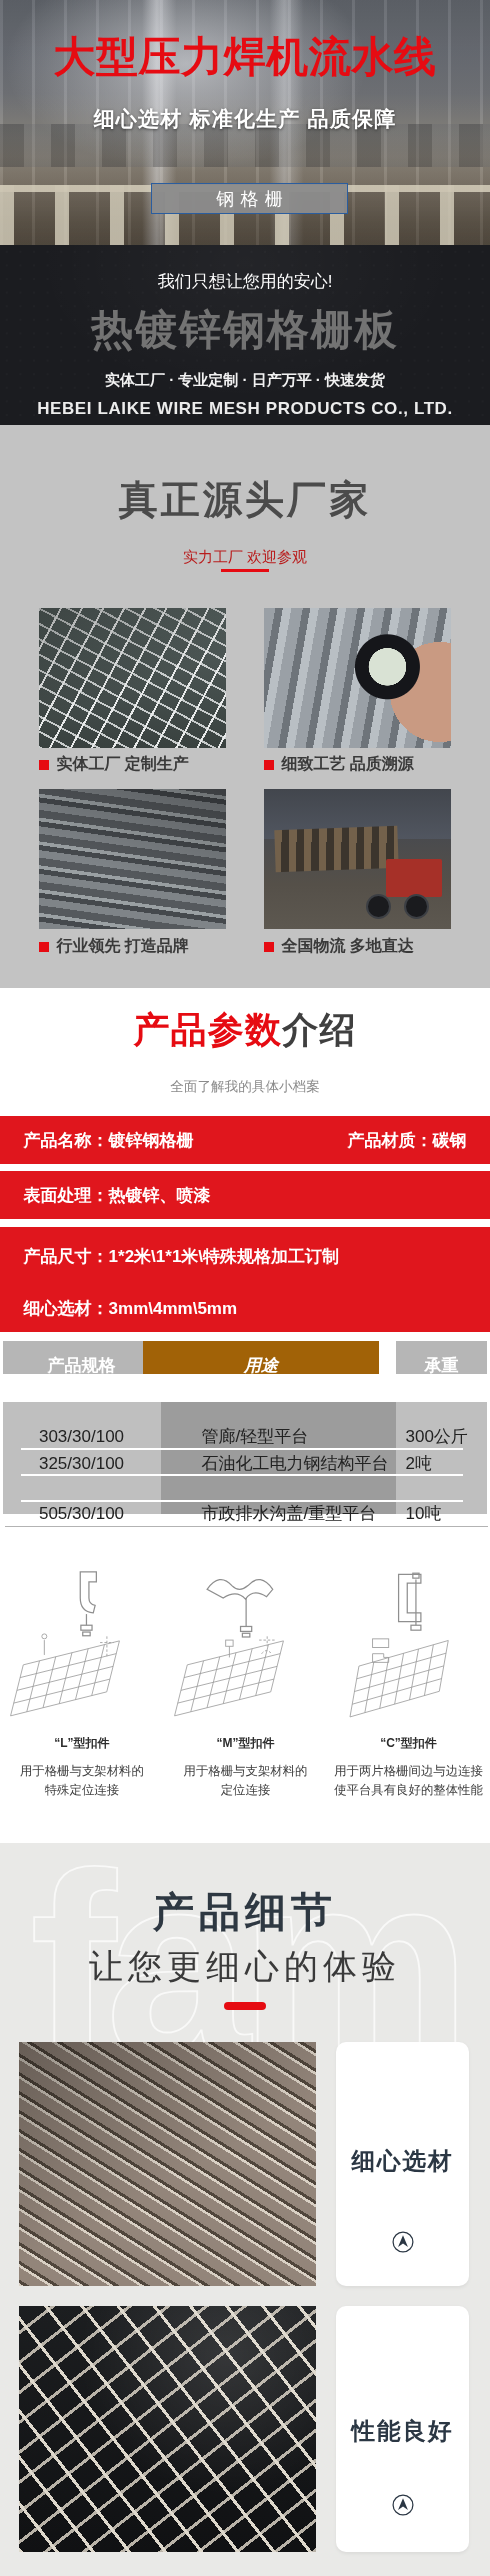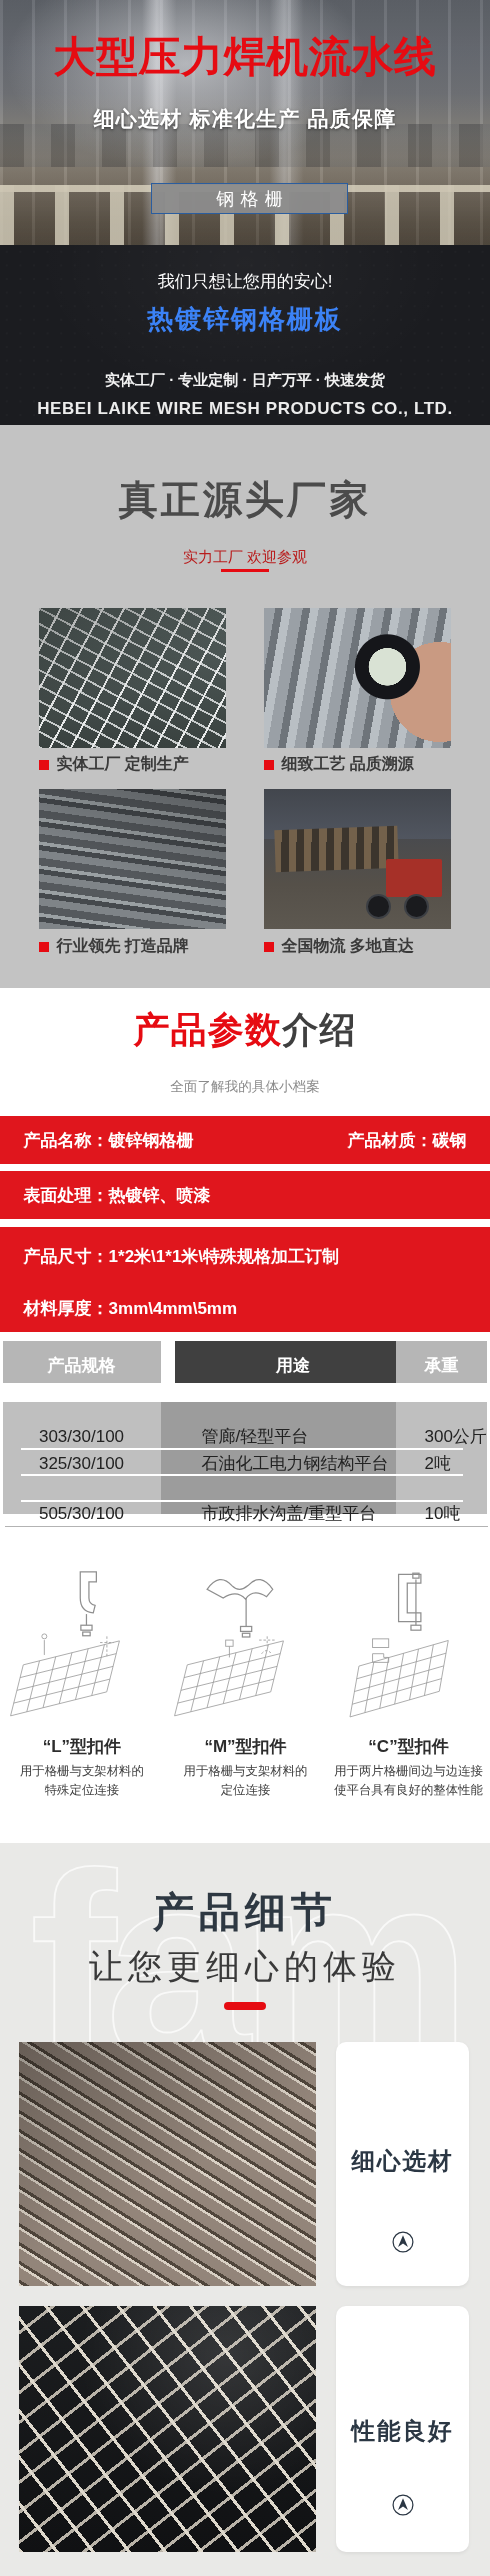--- a/index.html
+++ b/index.html
@@ -29,21 +29,21 @@
   .grating-button{left:151px;top:183px;width:197px;height:31px;box-sizing:border-box;
     background:rgba(139,139,139,.96);border:1.2px solid #2a5d9f;color:#fff;font-size:18px;
     letter-spacing:6.2px;display:flex;align-items:center;justify-content:center;text-indent:6.2px;cursor:pointer;}
 
   
   .brand{left:0;top:245px;width:490px;height:180px;background-color:#1b1c20;
     background-image:radial-gradient(rgba(255,255,255,.03) 0.6px, transparent 0.9px),
                      radial-gradient(ellipse at 50% 10%, rgba(255,255,255,.04), transparent 60%);
     background-size:13.6px 13.6px,100% 100%;}
   .brand-line1{top:270px;font-size:17px;color:#fdfdfd;}
-  .brand-line2{top:302px;font-size:26px;font-weight:700;color:#3b82f6;letter-spacing:1.9px;}
+  .brand-line2{top:302px;font-size:42px;font-weight:700;color:#737373;letter-spacing:1.9px;}
   .brand-line3{top:371px;font-size:15px;font-weight:700;color:#f2f2f2;}
   .brand-line4{top:399px;font-size:17px;font-weight:600;color:#ececec;letter-spacing:0.6px;}
 
   
   .factory-bg{left:0;top:425px;width:490px;height:563px;background:#c3c3c3;}
   .factory-title{top:473px;font-size:39px;font-weight:700;color:#4b4b4b;letter-spacing:3.1px;}
   .factory-sub{top:548px;font-size:15px;font-weight:500;color:#b91c1c;}
   .factory-underline{left:221px;top:569px;width:48px;height:2.5px;background:#e60b12;}
   .photo{width:187px;height:140px;}
   .cap{height:21px;display:flex;align-items:center;gap:7.4px;font-size:16px;font-weight:700;color:#3a3a3a;}
@@ -75,41 +75,41 @@
   .params-title .red{color:#e60b12;} .params-title .dark{color:#3f3f3f;}
   .params-sub{top:1078px;font-size:13.6px;color:#8b8b8b;}
   .band{left:0;width:490px;box-sizing:border-box;background:#e0161d;color:#fff;font-weight:700;
         font-size:17px;display:flex;align-items:center;padding:0 23.6px;}
   .band .right{margin-left:auto;}
   .band1{top:1116px;height:48px;} .band2{top:1171px;height:48px;}
   .band3{top:1227px;height:58px;} .band4{top:1284px;height:48px;}
 
   
   .th,.tbcol{box-sizing:border-box;}
-  .th{top:1341px;height:42px;line-height:50px;text-align:center;color:#fff;font-size:17px;font-weight:700;}
+  .th{top:1341px;height:33px;line-height:50px;text-align:center;color:#fff;font-size:17px;font-weight:700;}
   .th1{left:2.5px;width:158px;background:#b6b6b6;}
-  .th2{left:175px;width:236px;background:#404040;}
+  .th2{left:143px;width:236px;background:#a16207;font-style:italic;}
   .th3{left:396px;width:91px;background:#b6b6b6;}
   .tbcol{top:1402px;height:112px;}
   .tb1{left:2.5px;width:158px;background:#bfbfbf;}
   .tb2{left:161px;width:236px;background:#9c9c9c;}
   .tb3{left:396px;width:91px;background:#bfbfbf;}
   .trow{left:2.5px;width:485px;height:25px;display:flex;font-size:17px;color:#222;line-height:25px;}
   .trow .c1{width:158px;text-align:center;}
   .trow .c2{width:236px;box-sizing:border-box;padding-left:41px;}
-  .trow .c3{width:91px;box-sizing:border-box;padding-left:28px;}
+  .trow .c3{width:91px;box-sizing:border-box;padding-left:9px;}
   .trow1{top:1424px;} .trow2{top:1451px;} .trow3{top:1477px;margin-top:24px;}
   .rline{left:20.5px;width:442px;height:1.9px;background:#fff;}
   .rl1{top:1448px;} .rl2{top:1474px;} .rl3{top:1500px;}
   .section-line{left:5px;top:1526px;width:483px;height:0.6px;background:#b3b3b3;}
 
   
   .fit-col{width:149px;text-align:center;}
   .fit-svg{top:1567px;}
-  .fit-title{top:1735px;font-size:17px;font-weight:700;color:#2d2d2d;}
+  .fit-title{top:1735px;font-size:12px;font-weight:700;color:#2d2d2d;}
   .fit-desc{top:1762px;font-size:12.4px;color:#3f3f3f;line-height:19px;}
   .fc1{left:7.4px;} .fc2{left:171px;} .fc3{left:334px;}
 
   
   .details-bg{left:0;top:1843px;width:490px;height:733px;background-color:#e9e9e7;
     background-image:radial-gradient(rgba(0,0,0,.025) 0.6px, transparent 0.6px);background-size:3.7px 3.7px;}
   .watermark{left:0;top:1831px;width:490px;height:267px;overflow:hidden;text-align:center;
     font-size:261px;font-weight:700;line-height:267px;letter-spacing:-11.2px;color:transparent;
     -webkit-text-stroke:1.9px rgba(255,255,255,.7);pointer-events:none;}
   .details-title{top:1885px;font-size:41px;font-weight:800;color:#2e3842;letter-spacing:5px;}
@@ -193,21 +193,21 @@
     <span>产品名称：镀锌钢格栅</span>
     <span class="right">产品材质：碳钢</span>
   </div>
   <div class="abs band band2">
     <span>表面处理：热镀锌、喷漆</span>
   </div>
   <div class="abs band band3">
     <span>产品尺寸：1*2米\1*1米\特殊规格加工订制</span>
   </div>
   <div class="abs band band4">
-    <span>材料厚度：3mm\4mm\5mm</span>
+    <span>细心选材：3mm\4mm\5mm</span>
   </div>
 
   <div class="abs th th1">产品规格</div>
   <div class="abs th th2">用途</div>
   <div class="abs th th3">承重</div>
   <div class="abs tbcol tb1"></div>
   <div class="abs tbcol tb2"></div>
   <div class="abs tbcol tb3"></div>
 
   <div class="abs trow trow1">

